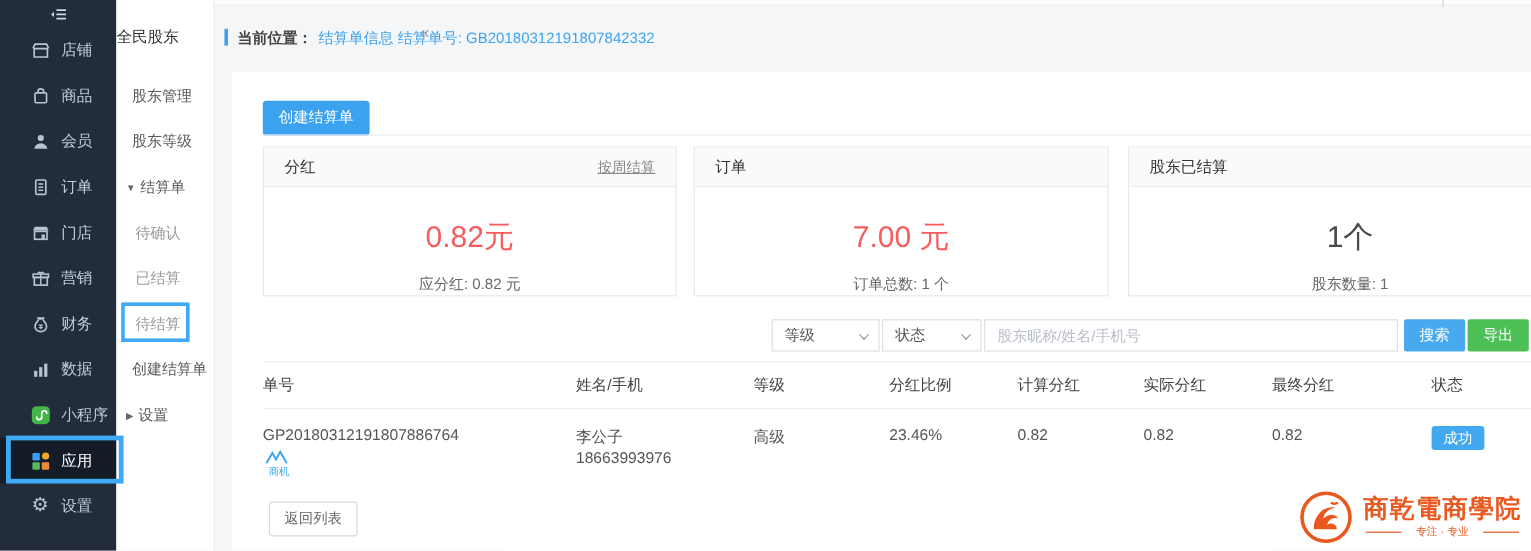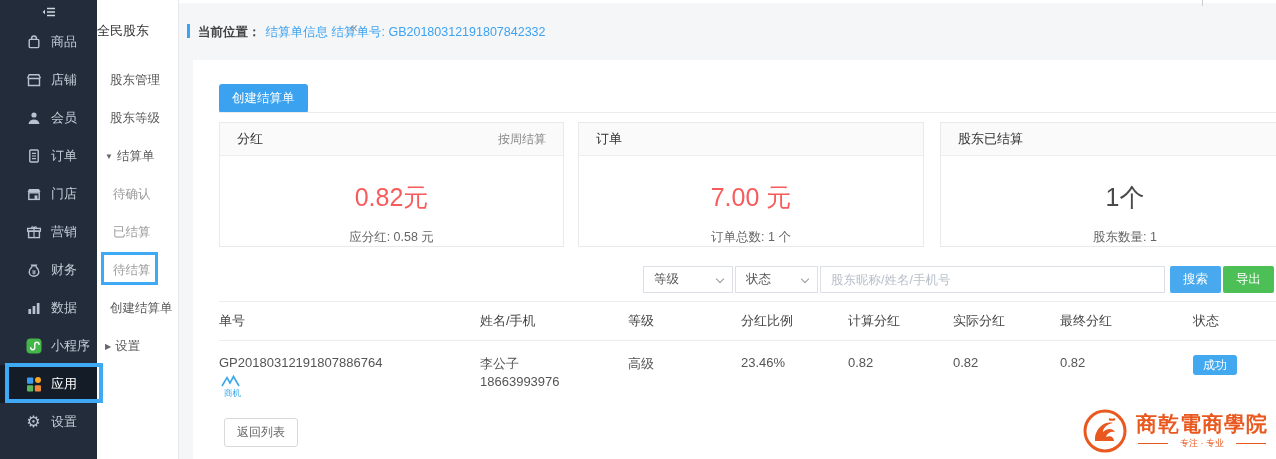--- a/index.html
+++ b/index.html
@@ -44,21 +44,21 @@
                 font-size:12.5px; padding:6px 13px; border-radius:3px; cursor:pointer; }
   .panel-divider { position:absolute; left:26px; right:0; top:52px; height:1px; background:#ededed; }
   .cards { position:absolute; left:26px; top:62px; right:0; height:125px; display:flex; }
   .card { border:1px solid #e9e9e9; flex:none; background:#fff; }
   .card1 { width:345px; margin-right:14px; }
   .card2 { width:346px; margin-right:16px; }
   .card3 { width:370px; }
   .card-head { height:33px; background:#fafafa; border-bottom:1px solid #ededed; display:flex;
                align-items:center; justify-content:space-between; padding:0 17px; }
   .card-title { font-size:13px; color:#333; }
-  .card-tag { font-size:12px; color:#888; }
+  .card-tag { font-size:12px; color:#888;text-decoration:underline; }
   .card-body { text-align:center; }
   .card-value { margin-top:25px; font-size:25px; }
   .card-sub { margin-top:15px; font-size:12.5px; color:#666; }
   
   .filter-row { position:absolute; top:206px; right:0; height:27px; display:flex; align-items:center; }
   .f-select { position:relative; width:90px; height:27px; border:1px solid #dcdfe6; background:#fff;
               line-height:25px; padding:0 22px 0 10px; font-size:12.5px; color:#555; cursor:pointer; }
   .f-select + .f-select { margin-left:2px; width:83px; }
   .chev { position:absolute; right:9px; top:9px; width:6px; height:6px; border-right:1.5px solid #999;
           border-bottom:1.5px solid #999; transform:rotate(45deg); }
@@ -101,33 +101,33 @@
   <div class="collapse-top">
     <svg width="18" height="16" viewBox="0 0 16 16">
       <path d="M6 4.5 h8 M6 8 h8 M6 11.5 h8" stroke="#cfd6dd" stroke-width="1.4" fill="none"></path>
       <path d="M4 5.8 L1.6 8 L4 10.2 Z" fill="#cfd6dd"></path>
     </svg>
   </div>
   <div class="side-items">
     <div class="side-item">
       <span class="ico">
         <svg width="16" height="16" viewBox="0 0 16 16">
+            <path d="M2.5 6.5 h11 v7 h-11 z M1.5 6.3 L3.2 2.8 h9.6 L14.5 6.3" fill="none" stroke="#b9c3cf" stroke-width="1.4"></path>
+          </svg>
+      </span>
+      <span>店铺</span>
+    </div>
+    <div class="side-item">
+      <span class="ico">
+        <svg width="16" height="16" viewBox="0 0 16 16">
             <rect x="3.2" y="5.4" width="9.6" height="8.2" rx="1" fill="none" stroke="#b9c3cf" stroke-width="1.4"></rect>
             <path d="M5.6 5.4 V4.4 a2.4 2.4 0 0 1 4.8 0 v1" fill="none" stroke="#b9c3cf" stroke-width="1.4"></path>
           </svg>
       </span>
       <span>商品</span>
-    </div>
-    <div class="side-item">
-      <span class="ico">
-        <svg width="16" height="16" viewBox="0 0 16 16">
-            <path d="M2.5 6.5 h11 v7 h-11 z M1.5 6.3 L3.2 2.8 h9.6 L14.5 6.3" fill="none" stroke="#b9c3cf" stroke-width="1.4"></path>
-          </svg>
-      </span>
-      <span>店铺</span>
     </div>
     <div class="side-item">
       <span class="ico">
         <svg width="16" height="16" viewBox="0 0 16 16">
             <circle cx="8" cy="5" r="2.6" fill="#b9c3cf"></circle>
             <path d="M2.6 14 a5.4 4.6 0 0 1 10.8 0 z" fill="#b9c3cf"></path>
           </svg>
       </span>
       <span>会员</span>
     </div>
@@ -255,21 +255,21 @@
     <div class="panel-divider"></div>
 
     <div class="cards">
       <div class="card card1">
         <div class="card-head">
           <span class="card-title">分红</span>
           <span class="card-tag">按周结算</span>
         </div>
         <div class="card-body">
           <div class="card-value" style="color: rgb(248, 91, 91);">0.82元</div>
-          <div class="card-sub">应分红: 0.58 元</div>
+          <div class="card-sub">应分红: 0.82 元</div>
         </div>
       </div>
       <div class="card card2">
         <div class="card-head">
           <span class="card-title">订单</span>
           <span class="card-tag"></span>
         </div>
         <div class="card-body">
           <div class="card-value" style="color: rgb(248, 91, 91);">7.00 元</div>
           <div class="card-sub">订单总数: 1 个</div>

